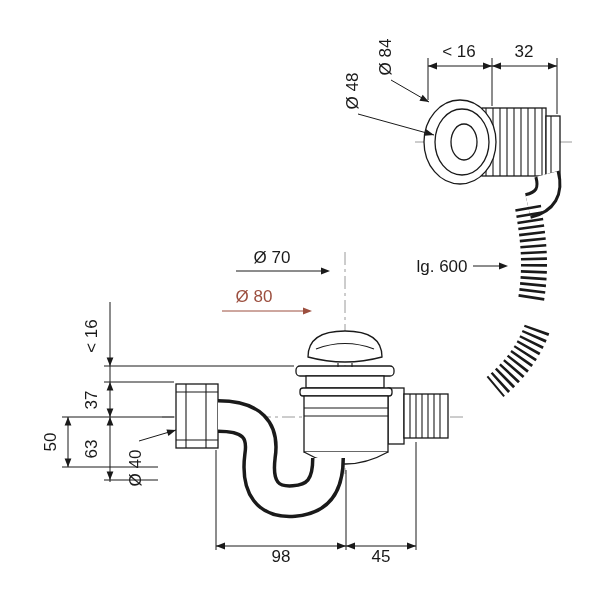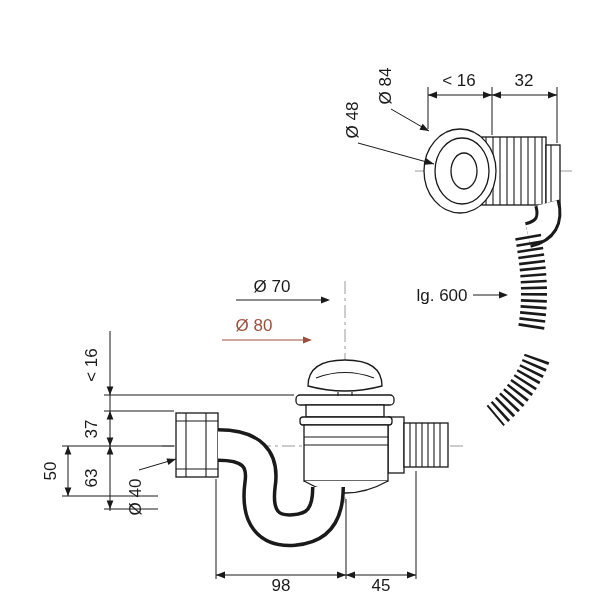--- a/index.html
+++ b/index.html
@@ -1,16 +1,16 @@
 <!DOCTYPE html>
 <html><head>
 <meta charset="utf-8">
 <style>
   html,body{margin:0;padding:0;background:#ffffff;width:600px;height:600px;overflow:hidden;}
-  .stage{width:600px;height:544px;position:relative;margin-top:29px;}
+  .stage{width:600px;height:544px;position:relative;}
   svg{display:block;}
   
   .ol{fill:#ffffff;stroke:#1a1a1a;stroke-width:1.3;}
   .ln{fill:none;stroke:#1a1a1a;stroke-width:1.1;}
   
   .tubeB{fill:none;stroke:#1a1a1a;}
   .tubeW{fill:none;stroke:#ffffff;}
   
   .hose{fill:none;stroke:#1a1a1a;stroke-dasharray:2.6 3.8;}
   

